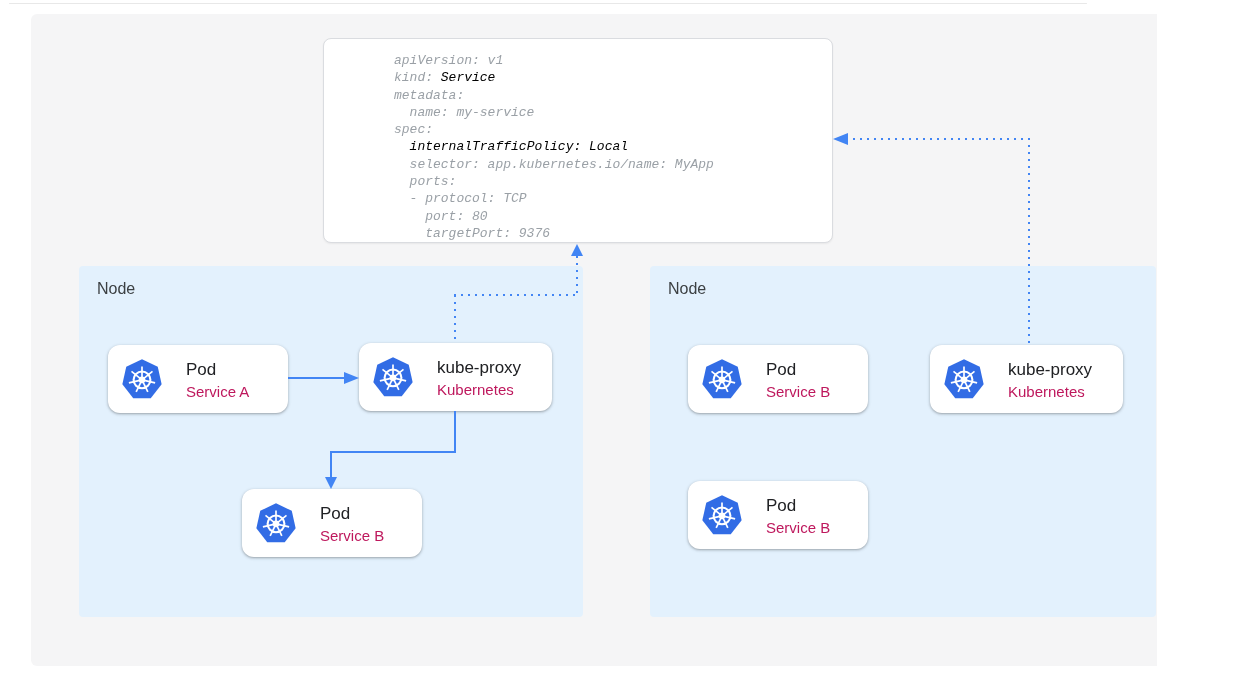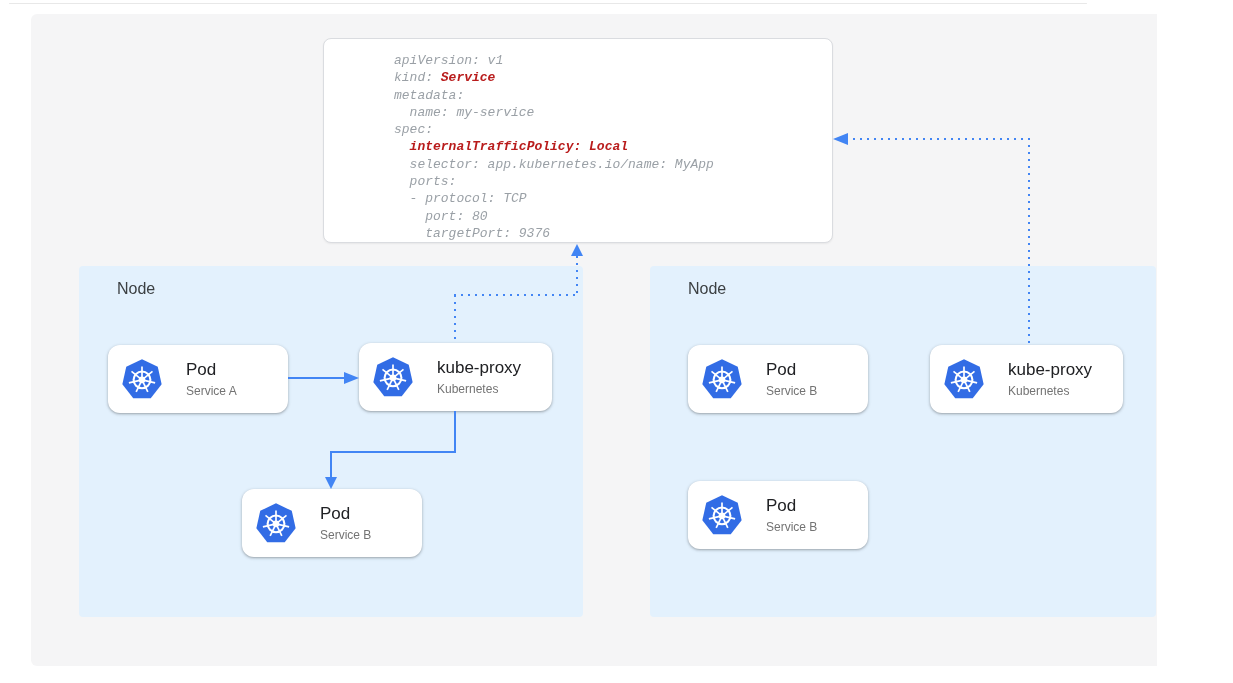--- a/index.html
+++ b/index.html
@@ -20,42 +20,42 @@
     position:absolute;left:323px;top:38px;width:510px;height:205px;
     background:#ffffff;border:1px solid #dadce0;border-radius:8px;
     box-sizing:border-box;box-shadow:0 1px 2px rgba(0,0,0,0.06);
     padding:13px 12px 0 70px;overflow:hidden;
   }
   .yaml-code{
     font-family:"Liberation Mono","DejaVu Sans Mono",monospace;
     font-style:italic;font-size:13px;line-height:17.3px;
     color:#9aa0a6;white-space:pre;
   }
-  .yaml-code .b{font-weight:bold;color:#b91c1c;}
+  .yaml-code .b{font-weight:normal;color:#000000;}
   
   .node{
     position:absolute;top:266px;height:351px;background:#e3f1fd;border-radius:4px;
   }
   .node-left{left:79px;width:504px;}
   .node-right{left:650px;width:506px;}
   .node-label{
-    position:absolute;left:18px;top:14px;font-size:16px;color:#3c4043;margin-left:20px;
+    position:absolute;left:18px;top:14px;font-size:16px;color:#3c4043;
   }
   
   .card{
     position:absolute;height:68px;background:#ffffff;border-radius:12px;
     box-shadow:0 1px 2px rgba(60,64,67,0.3),0 1px 3px 1px rgba(60,64,67,0.12);
     display:flex;align-items:center;box-sizing:border-box;
   }
   .k8s-icon{
     position:absolute;left:13px;top:13px;width:42px;height:42px;display:block;
   }
   .card-text{position:absolute;left:78px;top:13px;}
   .card-title{font-size:17px;line-height:23px;color:#202124;}
-  .card-subtitle{font-size:12px;line-height:21px;color:#737373;}
+  .card-subtitle{font-size:15px;line-height:21px;color:#be185d;}
   
   .solid-h{position:absolute;height:2px;background:#4285f4;}
   .solid-v{position:absolute;width:2px;background:#4285f4;}
   .dot-h{position:absolute;height:2px;
     background-image:repeating-linear-gradient(to right,#4285f4 0px,#4285f4 2px,transparent 2px,transparent 7px);}
   .dot-v{position:absolute;width:2px;
     background-image:repeating-linear-gradient(to bottom,#4285f4 0px,#4285f4 2px,transparent 2px,transparent 7px);}
   .arr{position:absolute;width:0;height:0;}
   .arr-right{border-top:6px solid transparent;border-bottom:6px solid transparent;border-left:15px solid #4285f4;}
   .arr-down{border-left:6px solid transparent;border-right:6px solid transparent;border-top:12px solid #4285f4;}

